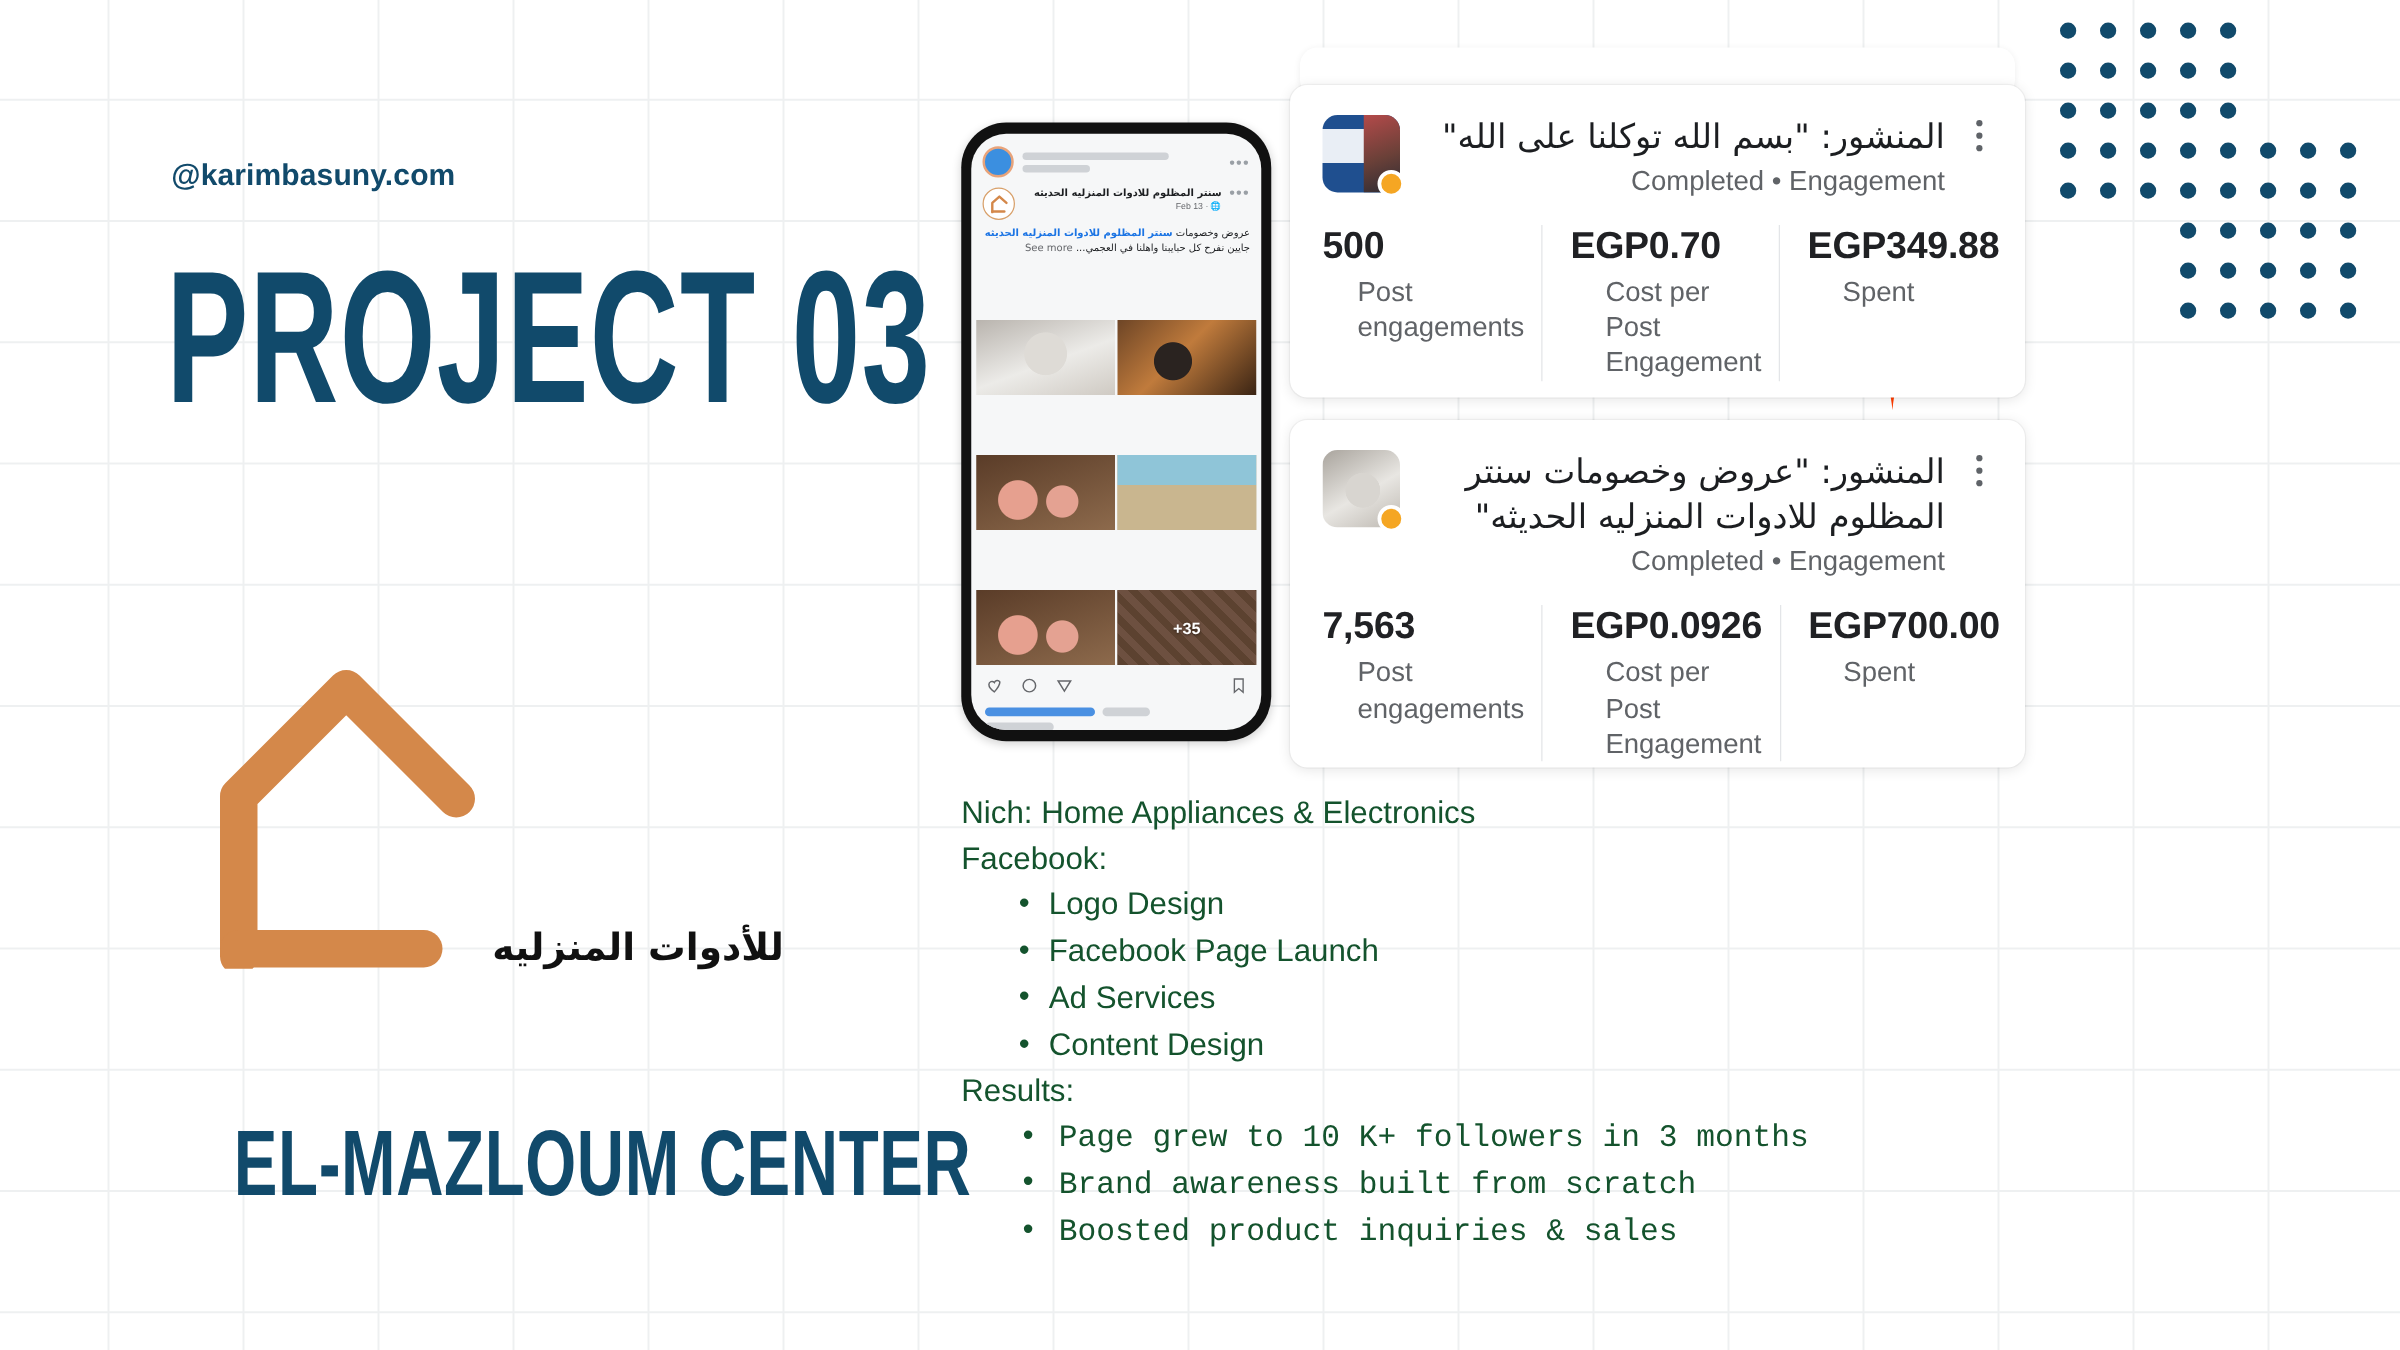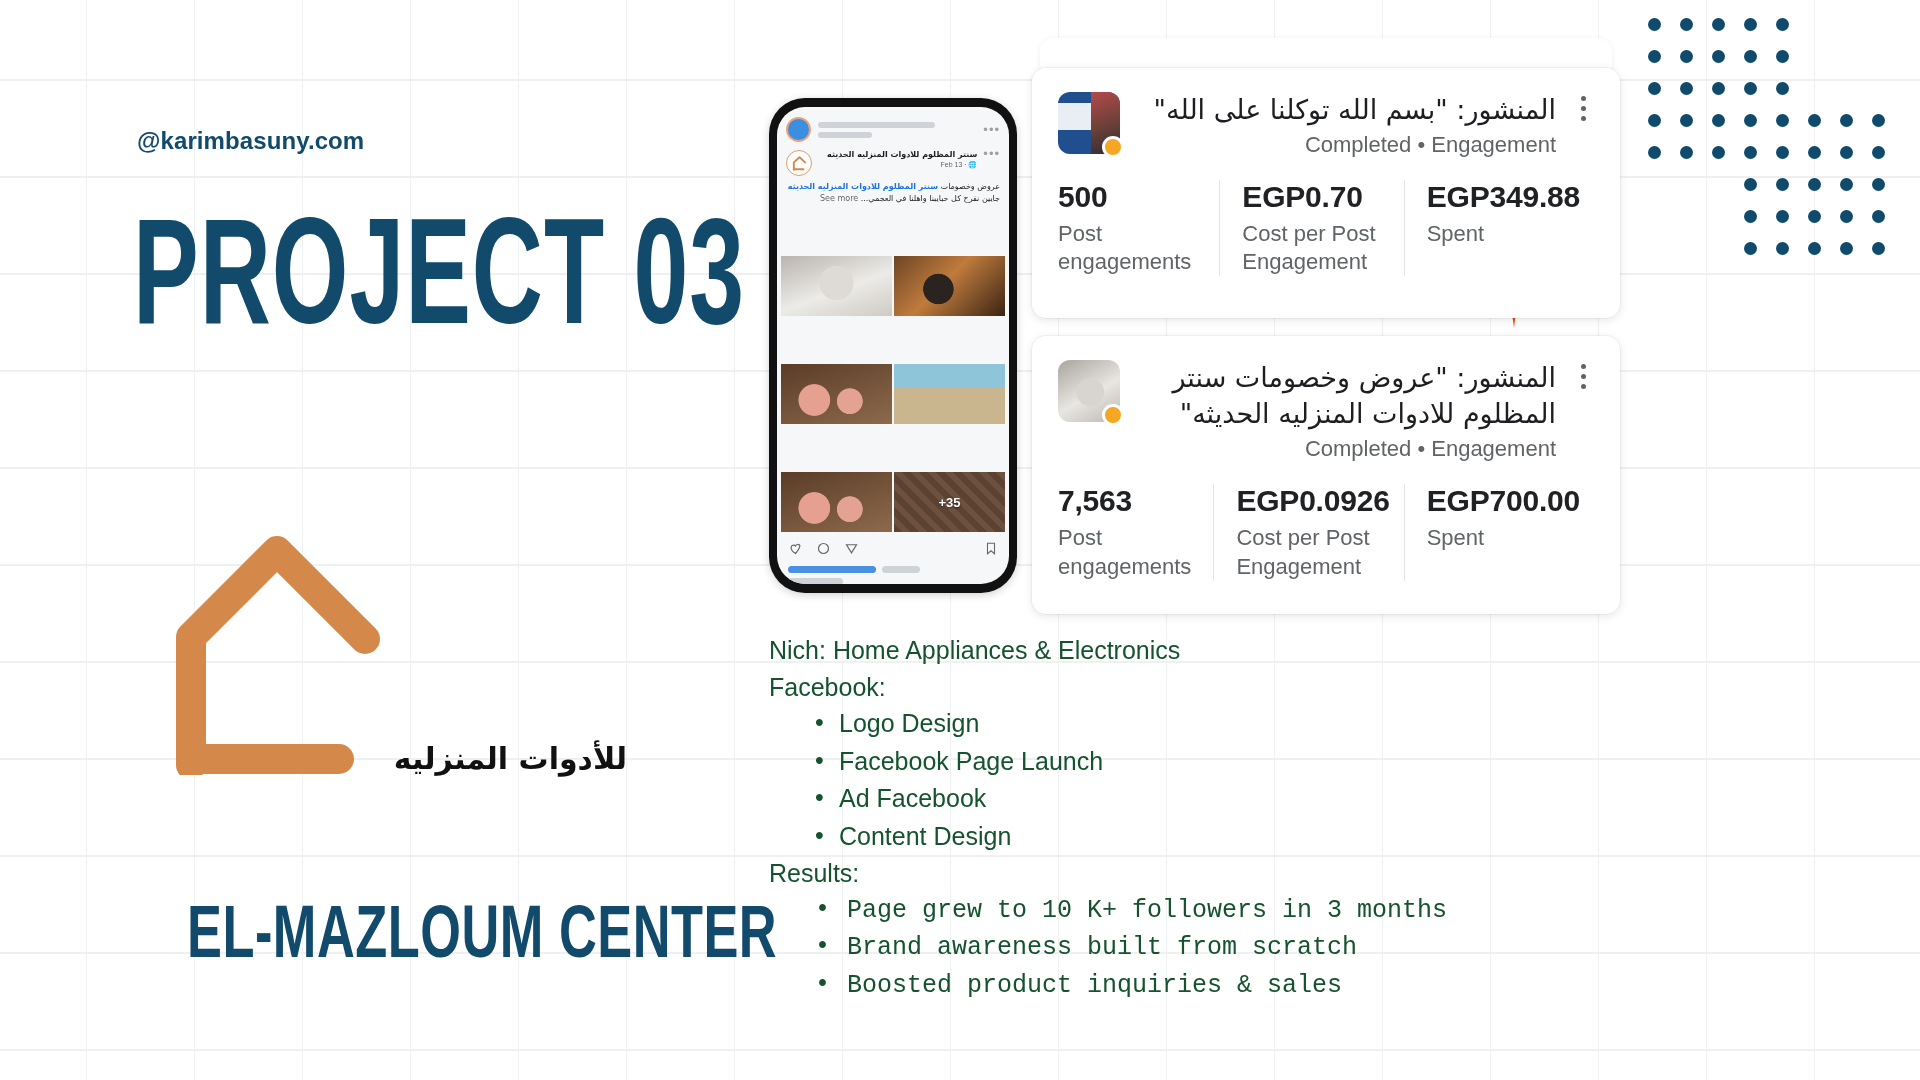--- a/index.html
+++ b/index.html
@@ -225,21 +225,21 @@
     flex: 0 0 auto; width: 22px; padding-top: 4px;
     display: flex; flex-direction: column; align-items: center; gap: 5px;
     cursor: pointer;
   }
   .kebab-icon i { width: 5px; height: 5px; border-radius: 50%; background: #5f6368; display: block; }
 
   .stats-row { display: flex; margin-top: 22px; }
   .stat { flex: 1; padding-right: 14px; }
   .stat + .stat { border-left: 1px solid #e3e5e8; padding-left: 22px; }
   .stat-value { font-size: 30px; font-weight: 700; color: #202124; letter-spacing: -0.2px; }
-  .stat-label { margin-top: 6px; font-size: 22px; color: #606367; line-height: 1.28; }
+  .stat-label { margin-top: 6px; font-size: 22px; color: #606367; line-height: 1.28; margin-left: 28px; }
 
   
   #details-block {
     position: absolute; left: 769px; top: 632px; width: 740px;
     z-index: 3; color: #14532d;
   }
   .detail-head { font-size: 25px; line-height: 1.46; }
   .detail-list { list-style: none; margin: 0 0 0 46px; padding: 0; }
   .detail-list li {
     font-size: 25px; line-height: 1.5; position: relative; padding-left: 24px;
@@ -475,21 +475,21 @@
     </div>
   </div>
 </div>
 
 <div id="details-block">
   <div class="detail-head">Nich: Home Appliances &amp; Electronics</div>
   <div class="detail-head">Facebook:</div>
   <ul class="detail-list">
     <li>Logo Design</li>
     <li>Facebook Page Launch</li>
-    <li>Ad Facebook</li>
+    <li>Ad Services</li>
     <li>Content Design</li>
   </ul>
   <div class="detail-head">Results:</div>
   <ul class="detail-list results">
     <li>Page grew to 10 K+ followers in 3 months</li>
     <li>Brand awareness built from scratch</li>
     <li>Boosted product inquiries &amp; sales</li>
   </ul>
 </div>
 

